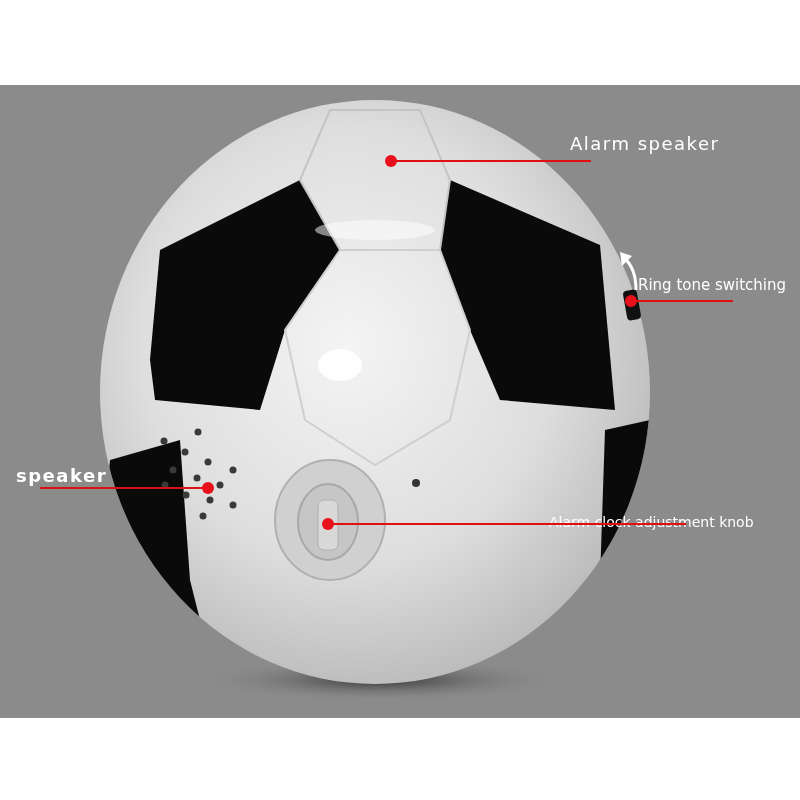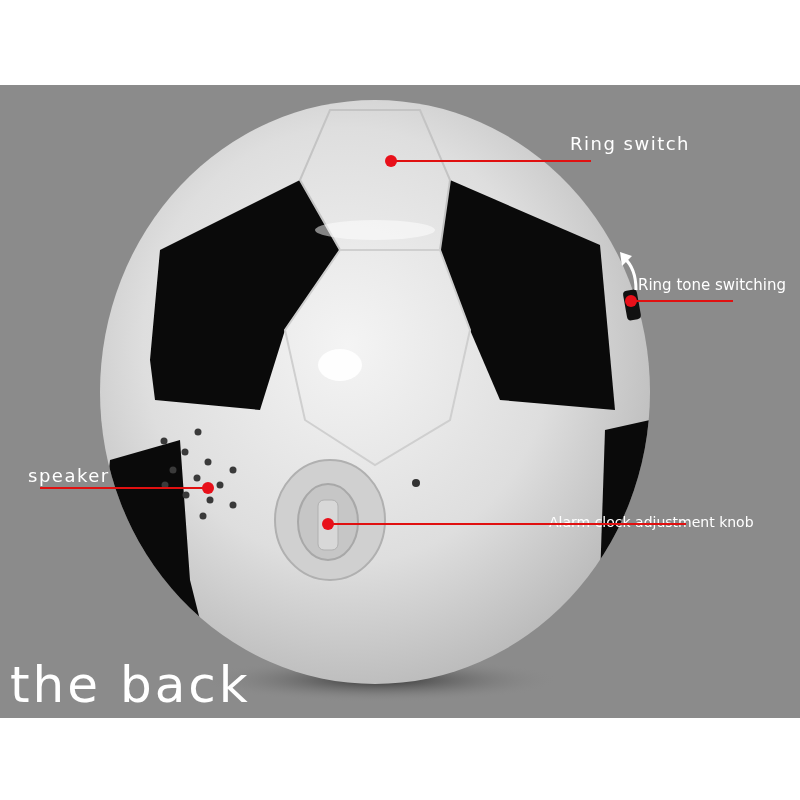--- a/index.html
+++ b/index.html
@@ -86,30 +86,29 @@
     <ellipse cx="328" cy="522" rx="30" ry="38" fill="#c6c6c6" stroke="#a8a8a8" stroke-width="2"></ellipse>
     <rect x="318" y="500" width="20" height="50" rx="6" fill="#d8d8d8" stroke="#b0b0b0"></rect>
     <circle cx="416" cy="483" r="4" fill="#333"></circle>
 
     <rect x="625" y="290" width="14" height="30" rx="4" fill="#111" transform="rotate(-10 632 305)"></rect>
 
     <path d="M 636 290 Q 636 268 624 258" fill="none" stroke="#ffffff" stroke-width="3"></path>
     <polygon points="620,252 632,256 622,266" fill="#ffffff"></polygon>
   </svg>
 
-  <div class="label" style="left:570px; top:135px; font-size:18px; letter-spacing:1.5px;">Ring switch</div>
+  <div class="label" style="left:570px; top:135px; font-size:18px; letter-spacing:1.5px;">Alarm speaker</div>
   <div class="leader" style="left:391px; top:160px; width:200px;"></div>
   <div class="dot" style="left:391px; top:161px;"></div>
 
   <div class="label" style="left:638px; top:278px; font-size:15px;">Ring tone switching</div>
   <div class="leader" style="left:631px; top:300px; width:102px;"></div>
   <div class="dot" style="left:631px; top:301px;"></div>
 
-  <div class="label" style="left:28px; top:467px; font-size:18px; letter-spacing:1.5px;">speaker</div>
+  <div class="label" style="left:16px; top:467px; font-size:18px; letter-spacing:1.5px;font-weight:bold;">speaker</div>
   <div class="leader" style="left:40px; top:487px; width:168px;"></div>
   <div class="dot" style="left:208px; top:488px;"></div>
 
   <div class="label" style="left:549px; top:499px; font-size:14px;margin-top:16px;">Alarm clock adjustment knob</div>
   <div class="leader" style="left:328px; top:523px; width:358px;"></div>
   <div class="dot" style="left:328px; top:524px;"></div>
 
-  <div id="caption">the back</div>
 </div>
 
 </body></html>

